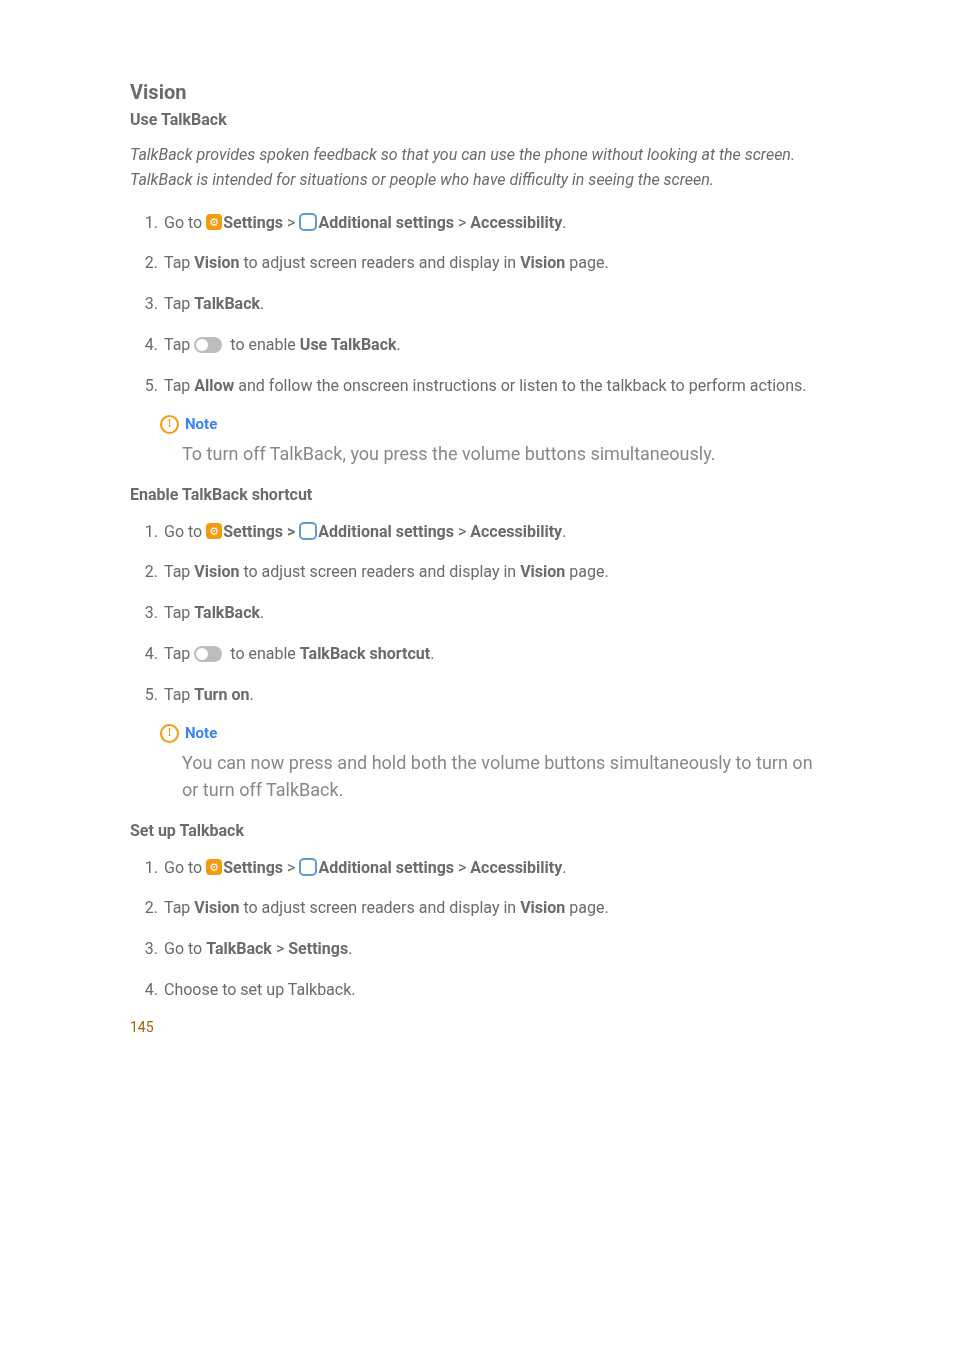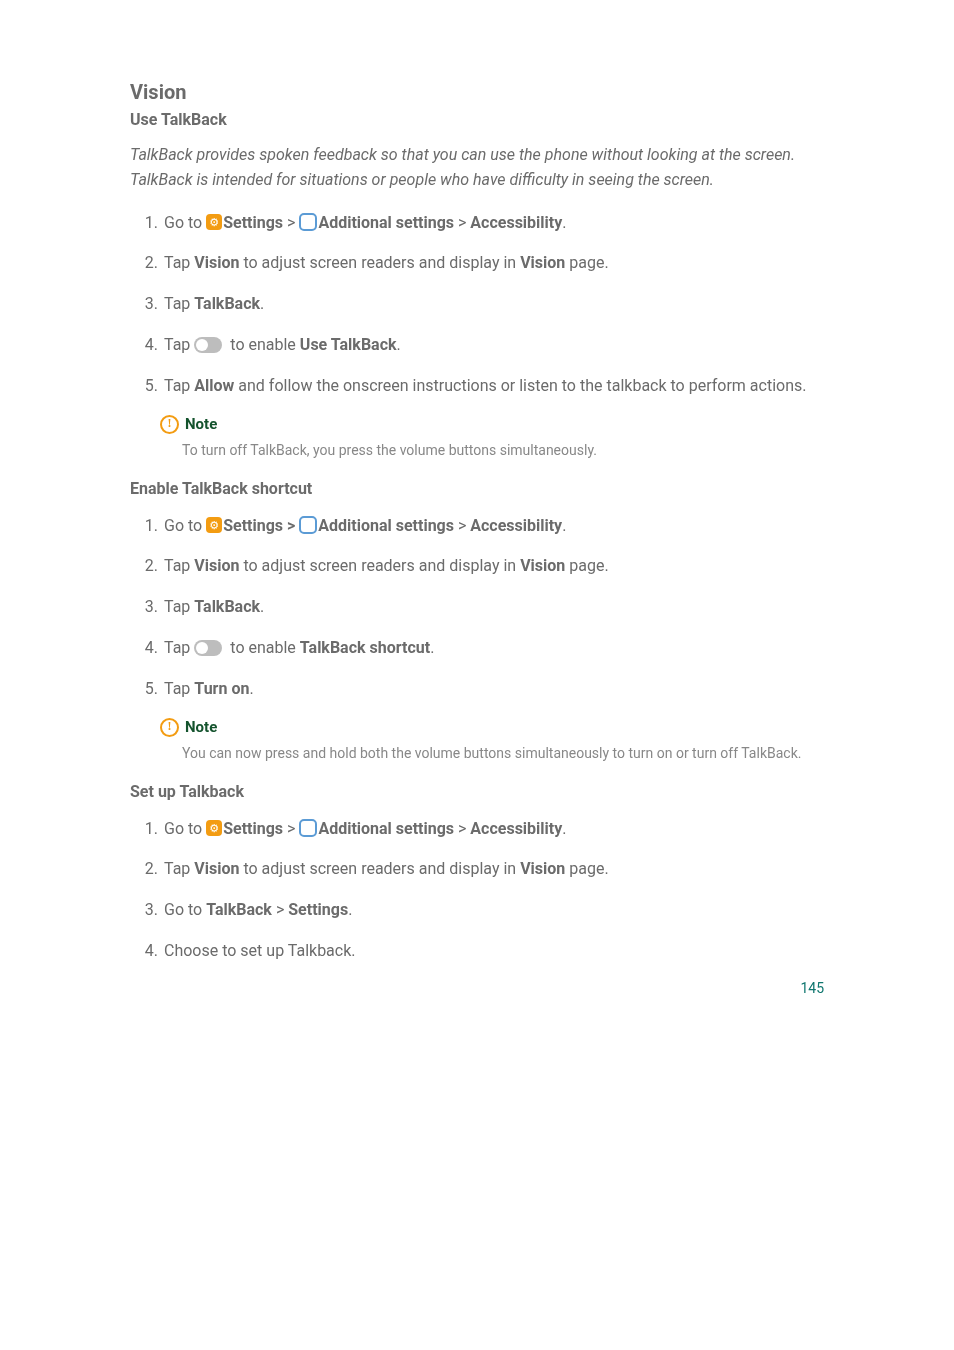--- a/index.html
+++ b/index.html
@@ -119,37 +119,37 @@
       display: inline-flex;
       align-items: center;
       justify-content: center;
       margin-right: 6px;
       font-family: Georgia, serif;
     }
     .note-icon span { margin-top: -1px; }
     .note-title {
       font-weight: 700;
       font-size: 15px;
-      color: #14532d;
+      color: #3b82f6;
     }
     .note-text {
-      font-size: 14px;
+      font-size: 18px;
       color: #888;
       line-height: 1.5;
       margin-left: 22px;
     }
     .sect-sub {
       font-weight: 700;
       font-size: 16px;
       color: #6b6b6b;
       margin: 4px 0 16px 0;
     }
     .footer {
-      text-align: right;
-      color: #0f766e;
+      text-align: left;
+      color: #a16207;
       font-size: 14px;
     }
   </style>
 </head>
 <body>
 
 <div class="page">
 
   <h2>Vision</h2>
 

